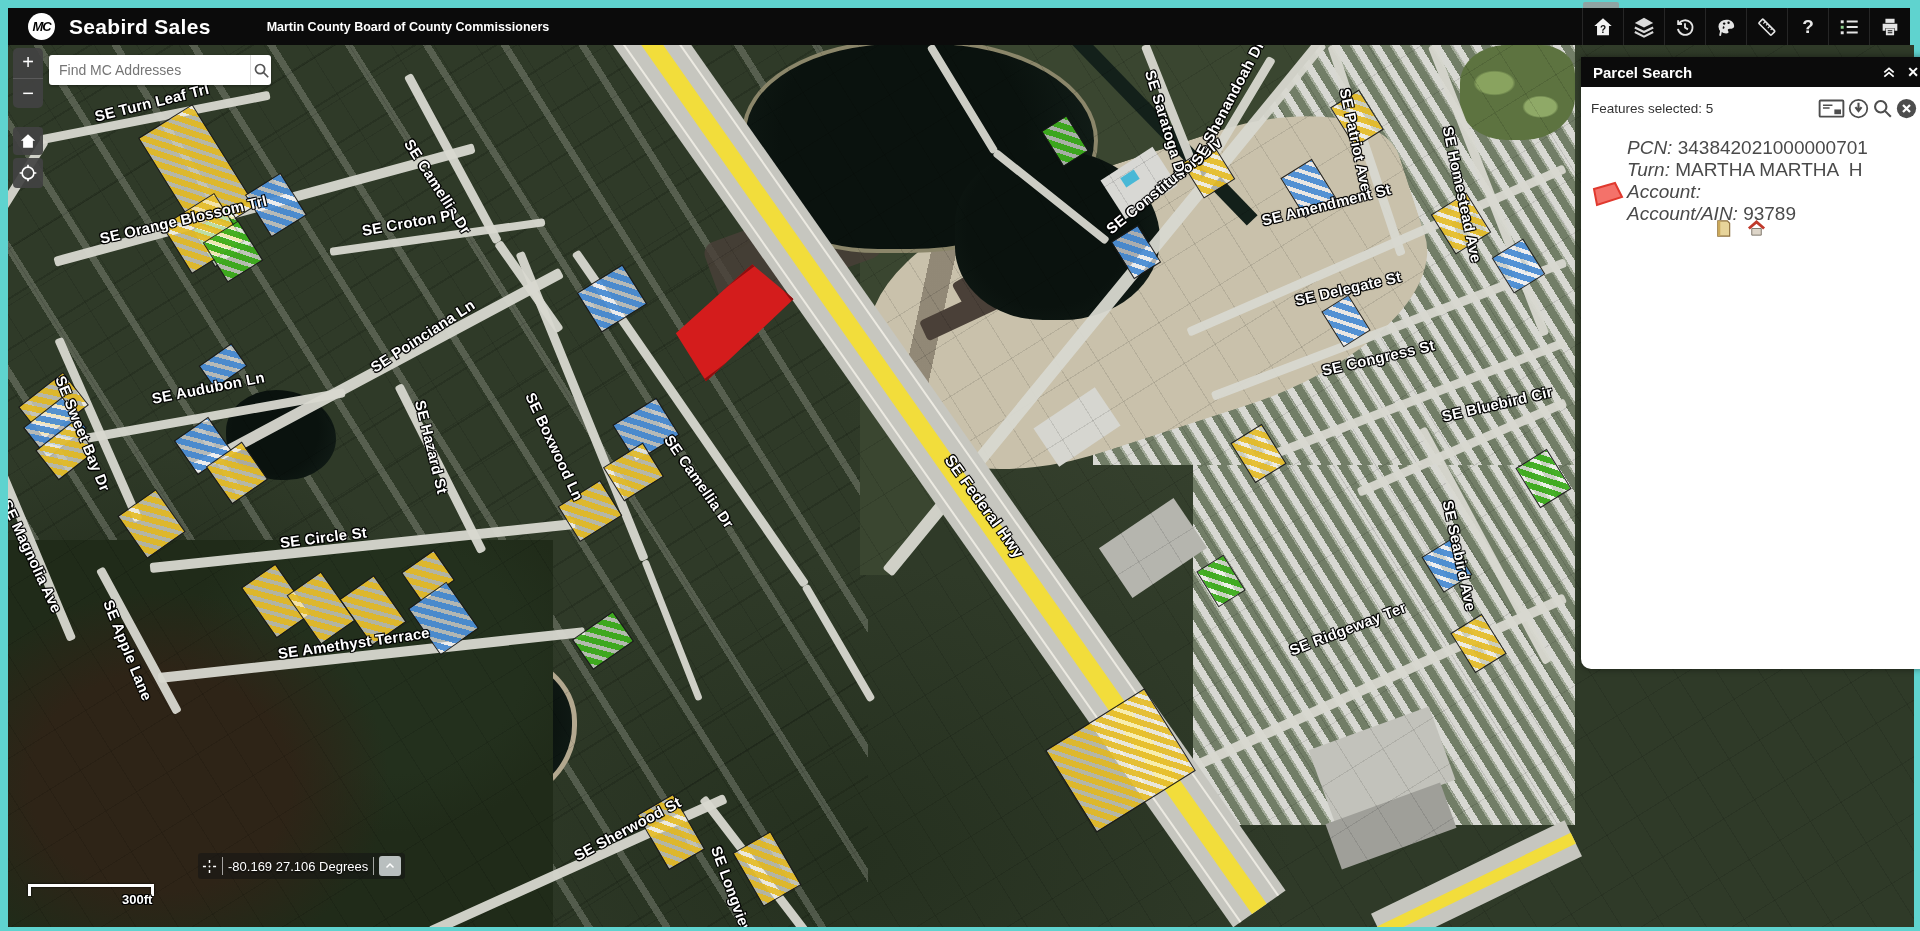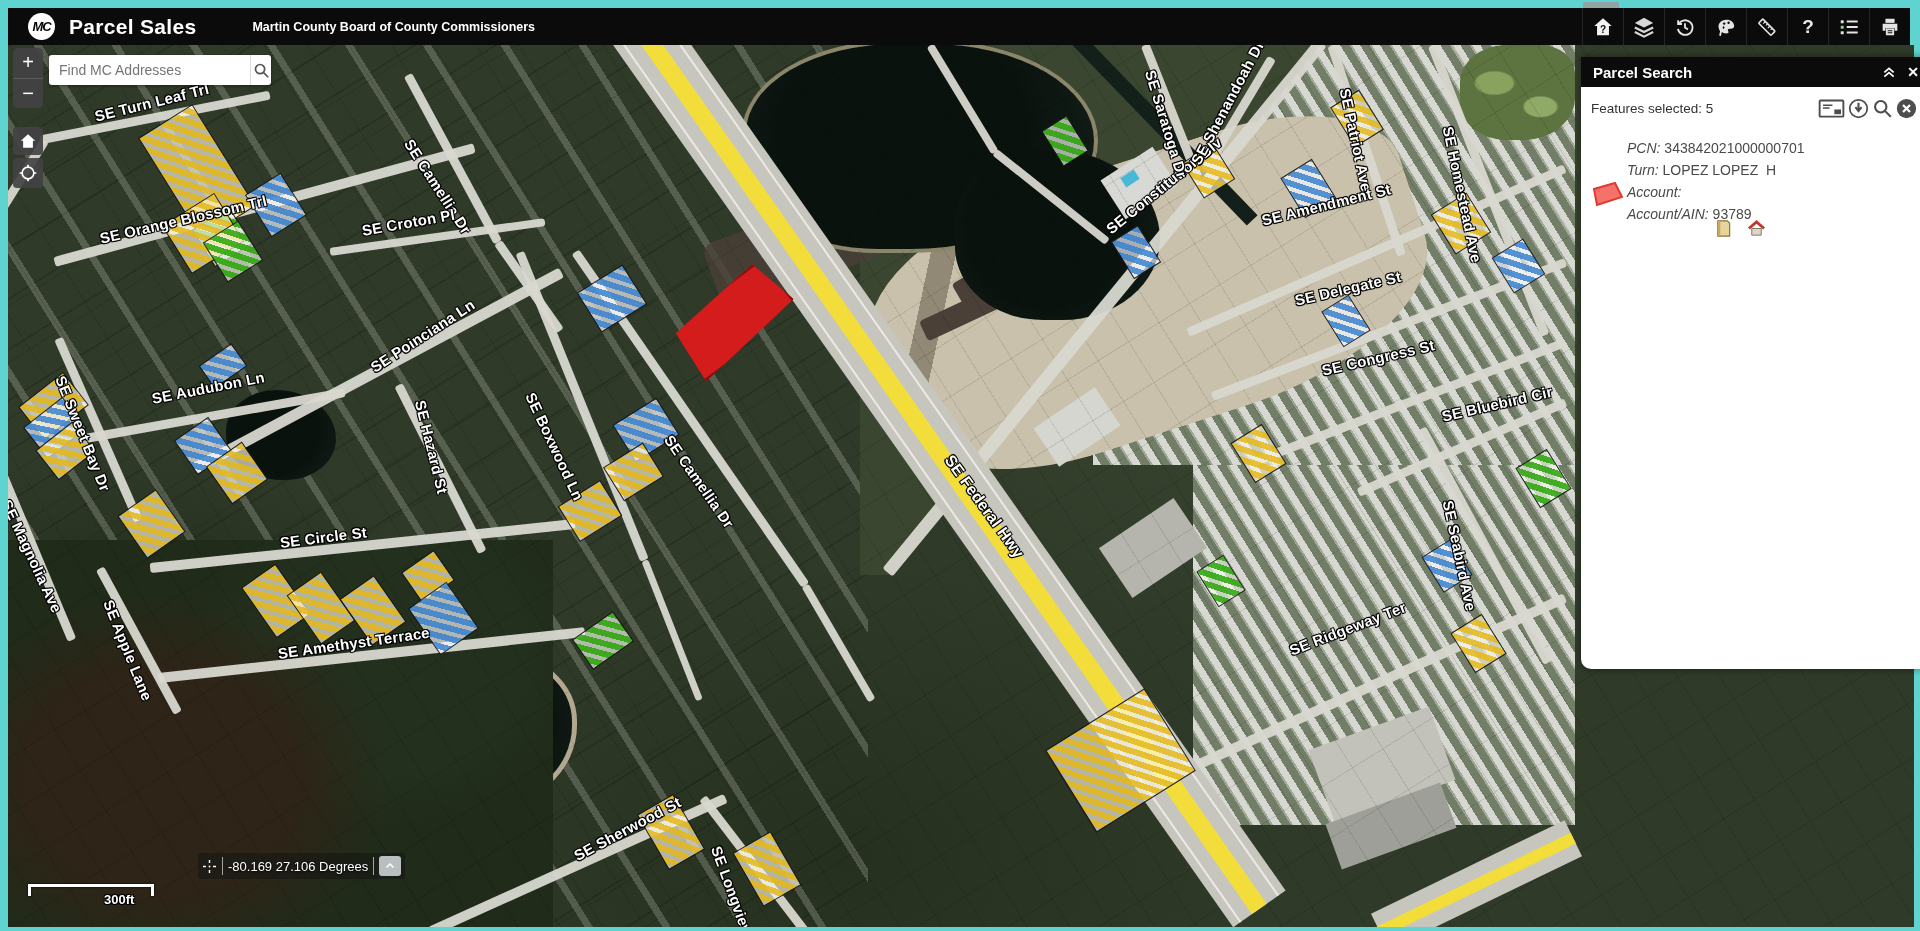--- a/index.html
+++ b/index.html
@@ -86,21 +86,21 @@
   #zoom-ctl{position:absolute;left:5px;top:3px;width:30px;height:60px;background:rgba(66,66,66,.92);
       border-radius:5px;z-index:40;display:flex;flex-direction:column;}
   #zoom-ctl div{flex:1;color:#fff;font-size:20px;display:flex;align-items:center;justify-content:center;cursor:pointer;}
   #zoom-ctl .zi{border-bottom:1px solid #5a5a5a;}
   #home-btn,#locate-btn{position:absolute;left:5px;width:30px;height:28px;background:rgba(66,66,66,.92);
       border-radius:4px;z-index:40;display:flex;align-items:center;justify-content:center;cursor:pointer;}
   #home-btn{top:82px;} #locate-btn{top:113px;height:30px;}
   #scalebar{position:absolute;left:20px;top:839px;width:120px;height:9px;z-index:40;
       border-top:3px solid #fff;border-left:3px solid #fff;border-right:3px solid #fff;
       filter:drop-shadow(0 0 1px #000);}
-  #scale-label{position:absolute;left:96px;top:847px;z-index:41;font-size:13px;font-weight:bold;color:#fff;
+  #scale-label{position:absolute;left:114px;top:847px;z-index:41;font-size:13px;font-weight:bold;color:#fff;
       text-shadow:-1px -1px 0 #000,1px -1px 0 #000,-1px 1px 0 #000,1px 1px 0 #000;}
   #coord-widget{position:absolute;left:190px;top:808px;height:26px;background:rgba(20,20,20,.55);
       border-radius:3px;display:flex;align-items:center;padding:0 4px;z-index:40;}
   #coord-widget .sep{width:1px;height:18px;background:rgba(255,255,255,.6);margin:0 5px;}
   #coord-text{color:#fff;font-size:13px;text-shadow:0 1px 2px #000;}
   #coord-collapse{width:22px;height:20px;background:#b9bfbf;border-radius:3px;display:flex;
       align-items:center;justify-content:center;cursor:pointer;}
   
   #panel{position:absolute;left:1560px;top:57px;width:348px;height:612px;background:#fff;
       z-index:60;border-radius:0 0 10px 10px;box-shadow:0 0 7px rgba(0,0,0,.45);margin-left:21px;}
@@ -110,32 +110,32 @@
   #panel-header .ph-btn{cursor:pointer;display:flex;align-items:center;color:#fff;font-size:14px;font-weight:bold;}
   #panel-tabs{display:flex;align-items:flex-end;padding-left:10px;margin-top:14px;border-bottom:1px solid #cfcfcf;}
   .tab{height:26px;line-height:26px;padding:0 11px;background:#ececec;border:1px solid #cfcfcf;border-bottom:none;
       border-radius:7px 7px 0 0;color:#9f9f9f;font-size:13.5px;margin-right:3px;cursor:pointer;}
   .tab.active{background:#fff;color:#8b8b8b;height:27px;margin-bottom:-1px;}
   #features-row{display:flex;align-items:center;padding:11px 12px 0 10px;font-size:13.5px;color:#333;}
   #features-row .fr-icons{margin-left:auto;display:flex;align-items:center;gap:3px;}
   .fr-btn{cursor:pointer;display:flex;align-items:center;}
   #result-item{position:relative;margin-top:16px;height:120px;}
   #result-poly{position:absolute;left:10px;top:45px;}
-  #result-fields{position:absolute;left:46px;top:2px;font-size:14px;color:#4a4a4a;}
+  #result-fields{position:absolute;left:46px;top:2px;font-size:19px;color:#4a4a4a;}
   .fline{height:22px;line-height:22px;white-space:pre;}
   .flabel{font-style:italic;}
   #doc-icons{position:absolute;left:133px;top:84px;display:flex;gap:14px;}
   .doc-btn{cursor:pointer;}
 </style>
 </head>
 <body>
 
 <div id="app-header">
   <div class="logo">MC</div>
-  <div class="app-title">Parcel Sales</div>
+  <div class="app-title">Seabird Sales</div>
   <div class="app-subtitle">Martin County Board of County Commissioners</div>
   <div id="toolbar">
     <div class="tool-btn">
       <div class="tool-notch"></div>
       <svg viewBox="0 0 24 24">
         <path d="M12 2.5 2.5 11h3v10h13V11h3z" fill="#f2f2f2"></path>
         <text x="12" y="18" font-size="11" text-anchor="middle" fill="#0b0b0b" font-weight="bold" font-family="Liberation Sans, sans-serif">?</text>
       </svg>
     </div>
     <div class="tool-btn">
@@ -415,21 +415,21 @@
         </svg>
       </span>
     </span>
   </div>
   <div id="result-item">
     <svg id="result-poly" width="34" height="28" viewBox="0 0 34 28">
       <polygon points="3,9 24,3 31,17 6,25" fill="#f4726a" stroke="#e0392e" stroke-width="2"></polygon>
     </svg>
     <div id="result-fields">
       <div class="fline"><span class="flabel">PCN:</span><span> 343842021000000701</span></div>
-      <div class="fline"><span class="flabel">Turn:</span><span> LOPEZ LOPEZ  H</span></div>
+      <div class="fline"><span class="flabel">Turn:</span><span> MARTHA MARTHA  H</span></div>
       <div class="fline"><span class="flabel">Account:</span><span></span></div>
       <div class="fline"><span class="flabel">Account/AIN:</span><span> 93789</span></div>
     </div>
     <div id="doc-icons">
       <span class="doc-btn">
         <svg width="19" height="19" viewBox="0 0 20 20">
           <path d="M4 2h10l2.5 2.5V18H4z" fill="#e7d49a" stroke="#8a6d3b" stroke-width="1.2"></path>
           <path d="M4 2v16h2.6V2z" fill="#caa85a"></path>
         </svg>
       </span>

